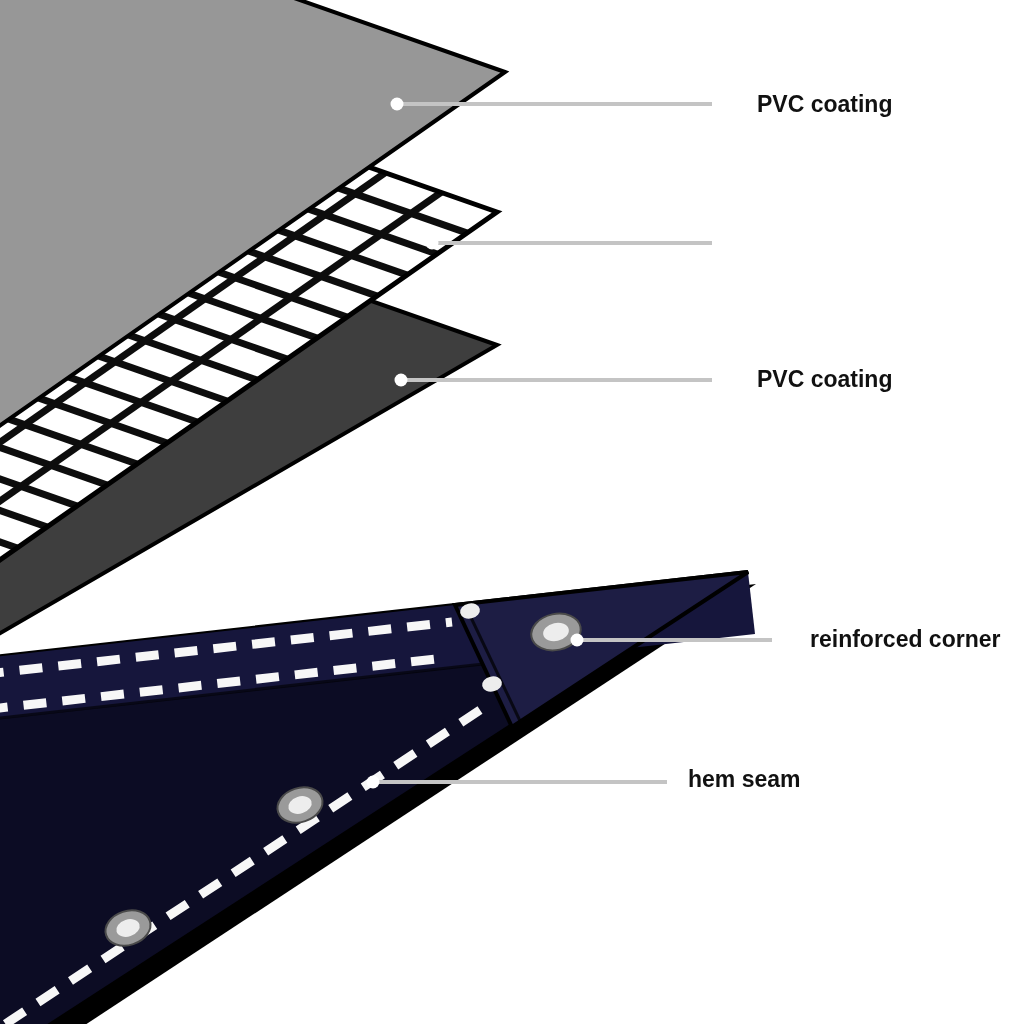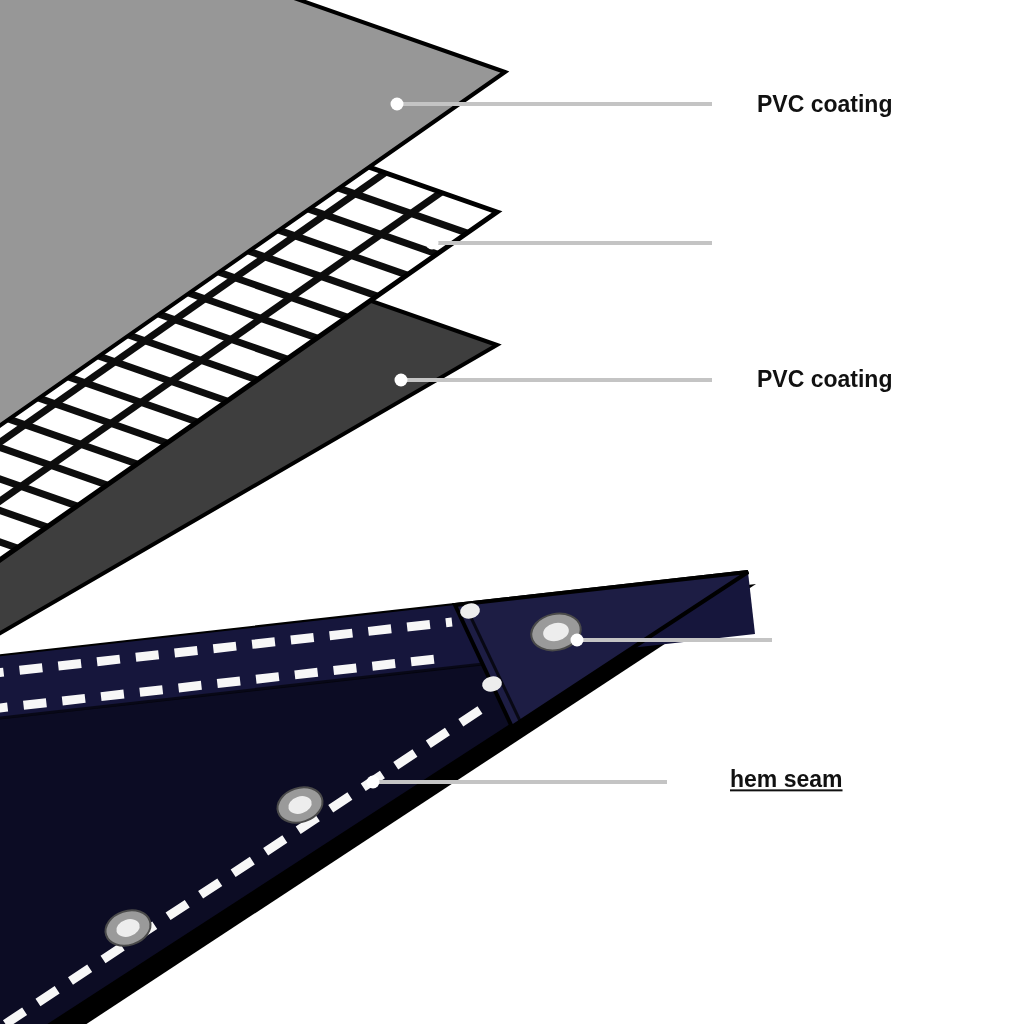--- a/index.html
+++ b/index.html
@@ -29,21 +29,21 @@
     font-size: 23px;
     font-weight: 700;
     color: #111111;
     white-space: nowrap;
     line-height: 1.1;
   }
   .lbl-pvc-top        { left: 757px; top: 105px; }
   .lbl-polyester      { left: 757px; top: 247px; }
   .lbl-pvc-bottom     { left: 757px; top: 380px; }
   .lbl-reinforced     { left: 810px; top: 640px; }
-  .lbl-hem-seam       { left: 730px; top: 780px; text-decoration: underline; }
+  .lbl-hem-seam       { left: 688px; top: 780px; }
 </style>
 </head>
 <body>
 
 <div class="stage">
 
   <svg viewBox="0 0 1024 1024">
     <defs>
       <clipPath id="meshClip">
         <polygon points="497,212 -153,-16 -803,440 -153,667"></polygon>
@@ -155,15 +155,16 @@
       <line x1="374" y1="782" x2="667" y2="782" stroke-width="4" stroke="#c4c4c4"></line>
       <circle cx="373" cy="782" r="6.5" fill="#ffffff"></circle>
     </g>
   </svg>
 
   <div class="callout-label lbl-pvc-top">PVC coating</div>
 
 
   <div class="callout-label lbl-pvc-bottom">PVC coating</div>
 
+  <div class="callout-label lbl-reinforced">reinforced corner</div>
 
   <div class="callout-label lbl-hem-seam">hem seam</div>
 </div>
 
 </body></html>

